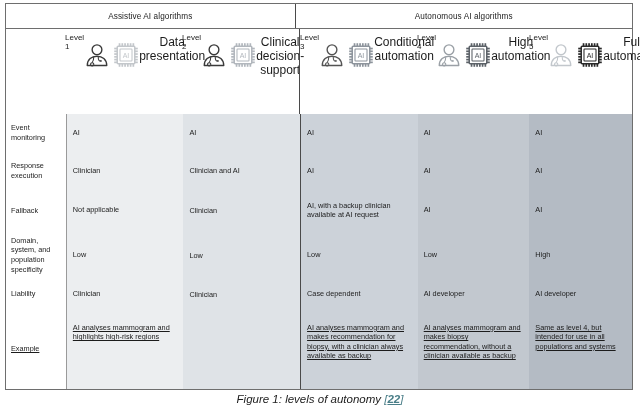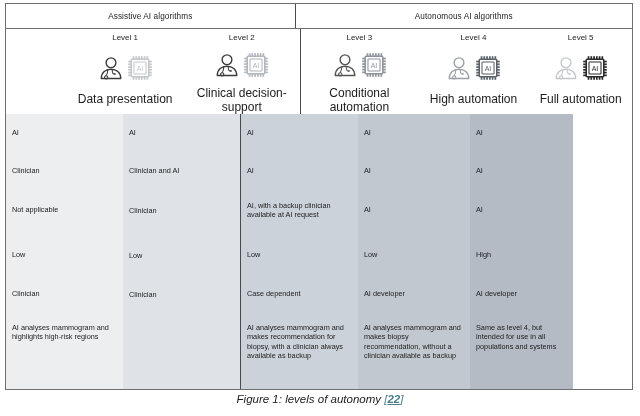--- a/index.html
+++ b/index.html
@@ -32,21 +32,21 @@
 
   
   .lvl-band{
     position:absolute;left:0;top:25px;width:100%;height:85px;
     display:flex;background:#fff;
     border-bottom:0px;box-sizing:border-box;
   }
   .lvl-spacer{width:61px;height:100%;box-sizing:border-box;}
   .lvl-cell{
     height:100%;box-sizing:border-box;
-    display:flex;flex-direction:column;align-items:center;
+    display:flex;align-items:flex-start;
     padding-top:4px;
   }
   .lvl-cell.div{border-left:1.6px solid #4a4a4a;}
   .lvl-title{font-size:8px;margin-bottom:4px;color:#1c1c1c;}
   .icons{
     height:44px;display:flex;align-items:center;justify-content:center;gap:3px;
   }
   .lvl-sub{font-size:12px;color:#1c1c1c;margin-top:2px;text-align:center;}
 
   
@@ -68,21 +68,21 @@
     display:flex;align-items:center;overflow:hidden;
   }
   .col-lbl .cell{padding-left:5px;padding-right:3px;}
 
   
   .r0{height:38px;}
   .r1{height:38px;}
   .r2{height:42px;}
   .r3{height:48px;}
   .r4{height:30px;}
-  .r5{height:81px;align-items:flex-start;padding-top:14px;}
+  .r5{height:81px;align-items:flex-start;padding-top:14px;text-decoration:underline;}
   .col-lbl .r5{align-items:center;padding-top:4px;}
 
   
   .tex{
     background-image:radial-gradient(#d9dde2 .5px,transparent .6px);
     background-size:4px 4px;
   }
 
   
   .caption{
@@ -319,20 +319,28 @@
               <rect x="8.6" y="8.6" width="14.8" height="14.8" rx="0.8" fill="none" stroke="#2a2a2a" stroke-width="1.3"></rect>
               <text x="16" y="19.2" text-anchor="middle" font-family="Liberation Sans, sans-serif" font-size="8.6" fill="#2a2a2a">AI</text>
             </svg>
           </div>
         <div class="lvl-sub">Full automation</div>
       </div>
     </div>
 
     <div class="body">
 
+      <div class="col-lbl">
+        <div class="cell r0">Event monitoring</div>
+        <div class="cell r1">Response execution</div>
+        <div class="cell r2">Fallback</div>
+        <div class="cell r3">Domain, system, and population specificity</div>
+        <div class="cell r4">Liability</div>
+        <div class="cell r5">Example</div>
+      </div>
 
       <div class="col-data tex" id="cd0" style="width: 117px; background: rgb(236, 238, 240);">
         <div class="cell r0">AI</div>
         <div class="cell r1">Clinician</div>
         <div class="cell r2">Not applicable</div>
         <div class="cell r3">Low</div>
         <div class="cell r4">Clinician</div>
         <div class="cell r5">AI analyses mammogram and highlights high-risk regions</div>
       </div>
 

